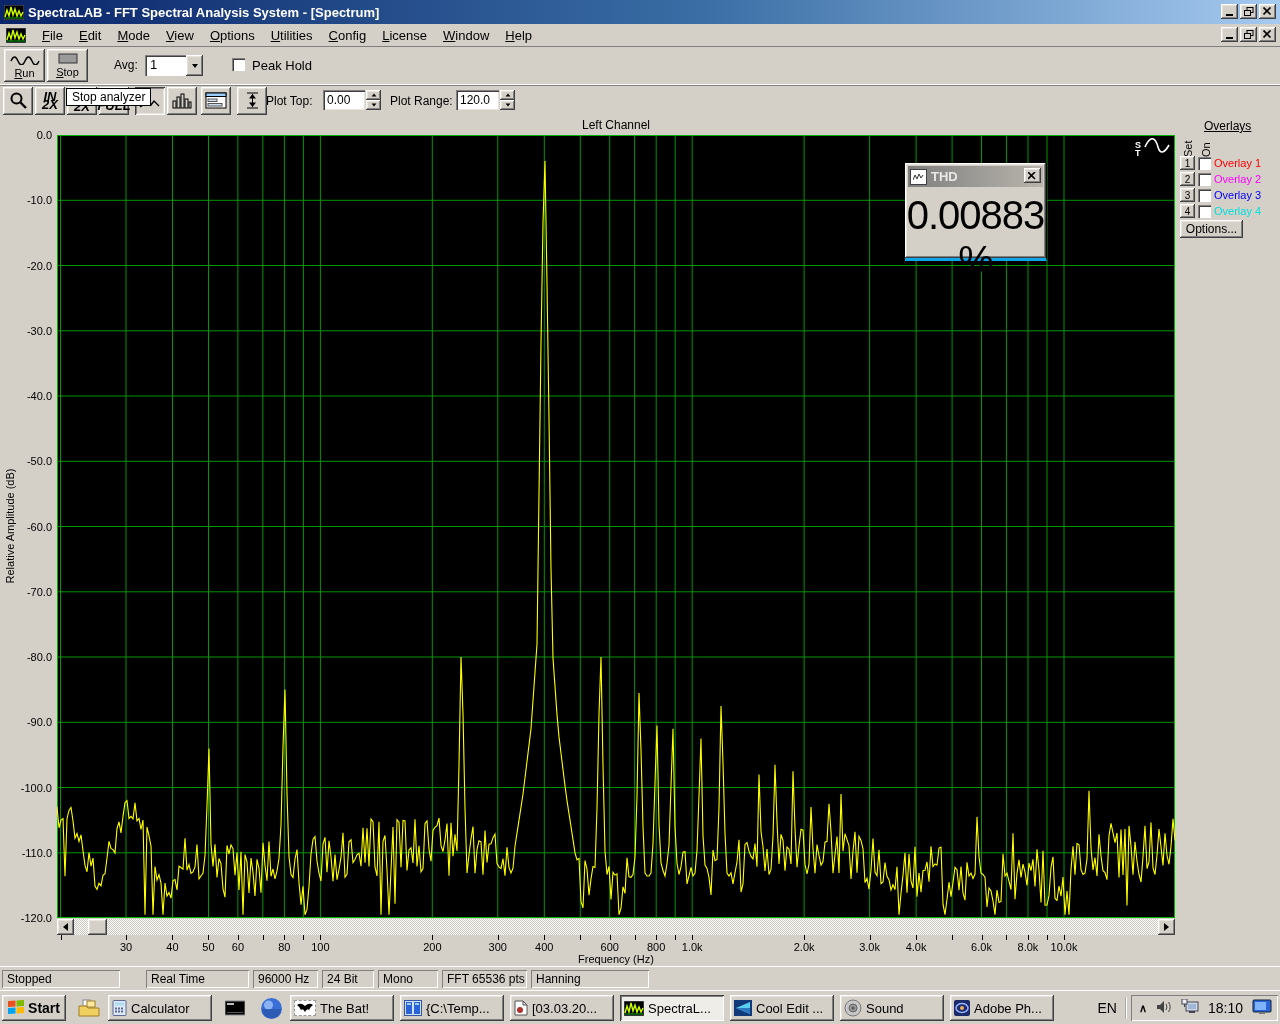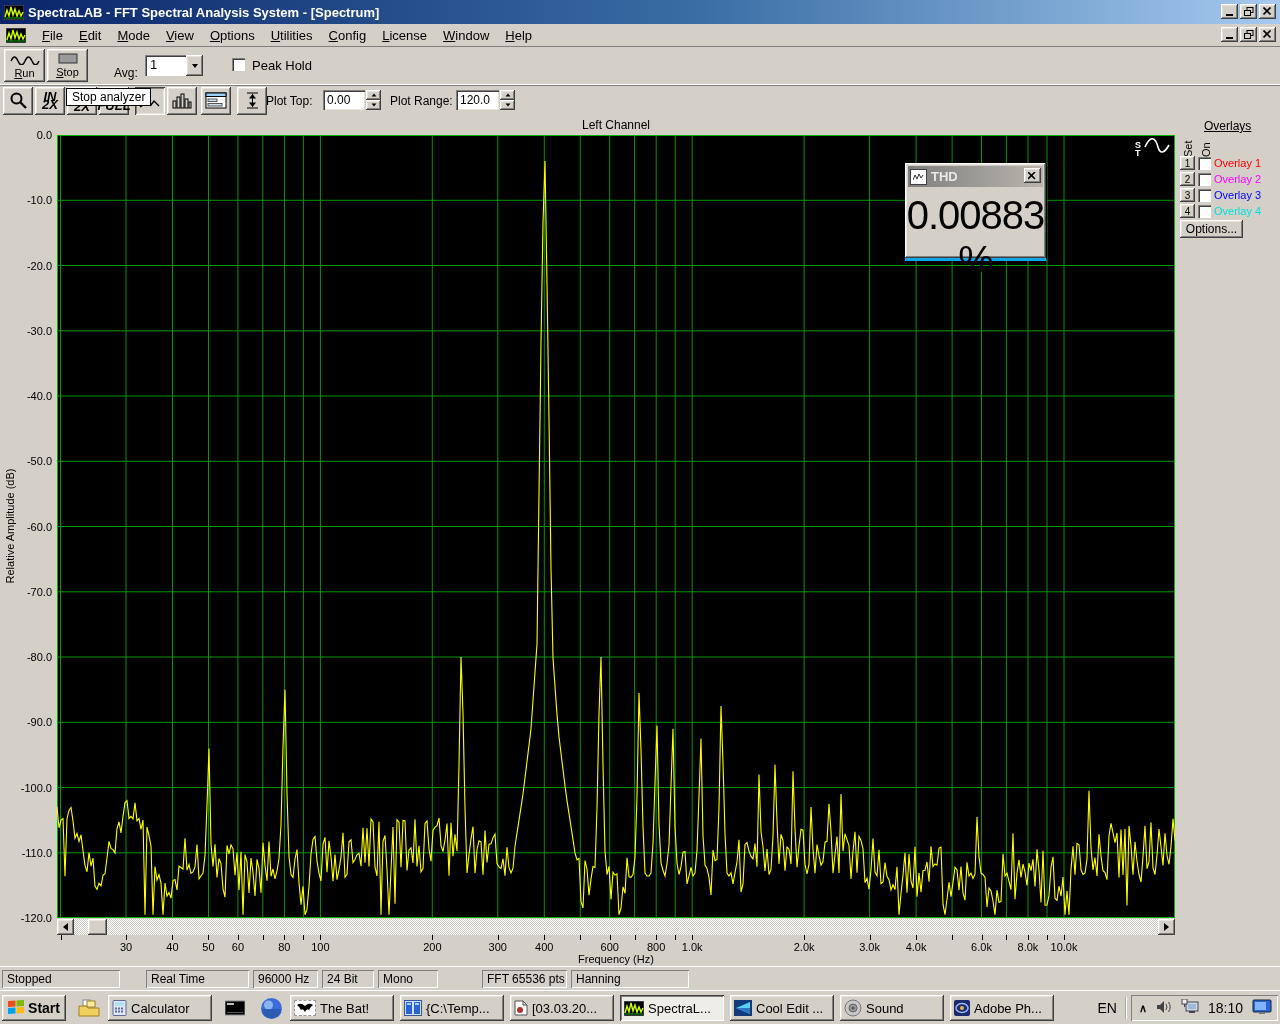--- a/index.html
+++ b/index.html
@@ -172,21 +172,21 @@
             <path d="M2 8 q3.5 -8 7 0 q3.5 8 7 0 q3.5 -8 7 0 q3.5 8 7 0" fill="none" stroke="#000" stroke-width="1.4"></path>
           </svg></span>
       <span id="run-label" style="font-size:11px;"><u>R</u>un</span>
     </div>
     <div class="tbtn bevel-out" style="left:47px;top:2px;width:41px;height:33px;">
       <span><svg width="20" height="11">
             <rect x="1" y="1" width="18" height="9" fill="#9a9a9a" stroke="#333"></rect>
           </svg></span>
       <span id="stop-label" style="font-size:11px;"><u>S</u>top</span>
     </div>
-    <span class="lbl" style="left:114px;top:11px;margin-top:8px;">Avg:</span>
+    <span class="lbl" style="left:114px;top:11px;">Avg:</span>
     <div id="avg-combo">
       <span class="val">1</span>
       <span class="drop bevel-out">
           <span class="tri-dn"></span>
         </span>
     </div>
     <div class="checkbox" style="position:absolute;left:232px;top:11px;"></div>
     <span class="lbl" style="left:252px;top:11px;font-size:13px;">Peak Hold</span>
   </div>
 
@@ -449,21 +449,21 @@
       <div id="ov-options" class="bevel-out">Options...</div>
     </div>
   </div>
 
   <div id="statusbar">
       <div class="status-panel well" style="width: 118px;">Stopped</div>
       <div class="status-panel well" style="width: 103px; margin-left: 22px;">Real Time</div>
       <div class="status-panel well" style="width: 65px;">96000 Hz</div>
       <div class="status-panel well" style="width: 52px;">24 Bit</div>
       <div class="status-panel well" style="width: 60px;">Mono</div>
-      <div class="status-panel well" style="width: 85px; margin-left: 40px;">FFT 65536 pts</div>
+      <div class="status-panel well" style="width: 85px;">FFT 65536 pts</div>
       <div class="status-panel well" style="width: 118px;">Hanning</div>
     </div>
 
   <div id="taskbar">
     <div id="start-btn" class="bevel-out">
       <span>
         <svg width="17" height="15">
             <g transform="skewY(-4) translate(0,1)">
               <rect x="0" y="1" width="7.5" height="6" fill="#e8501e"></rect>
               <rect x="8.5" y="1" width="7.5" height="6" fill="#7fba00"></rect>

